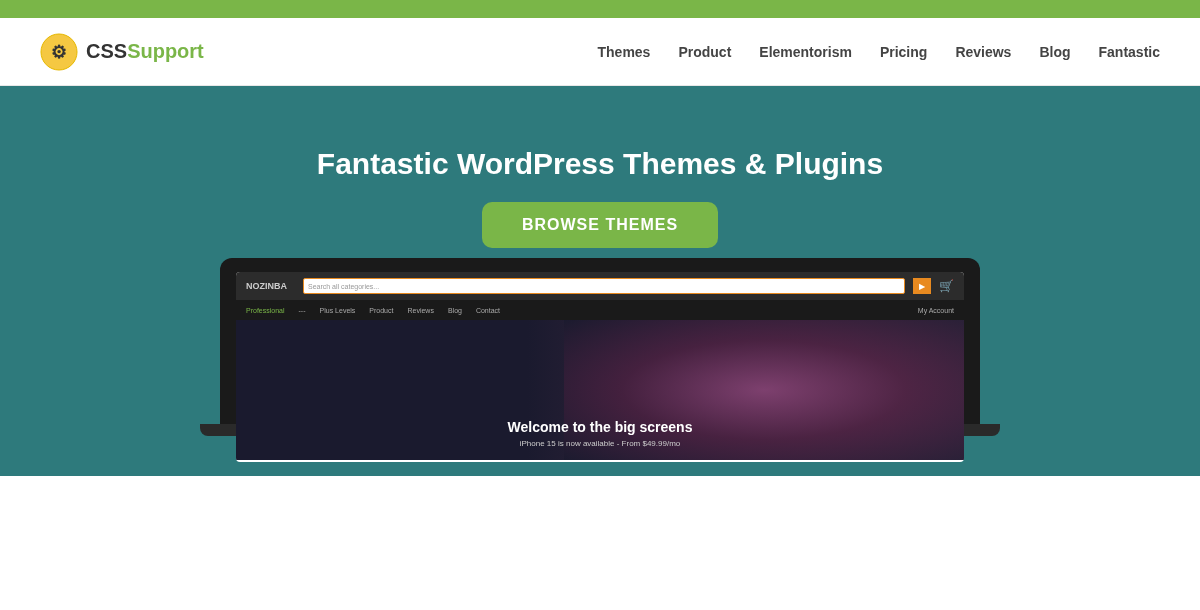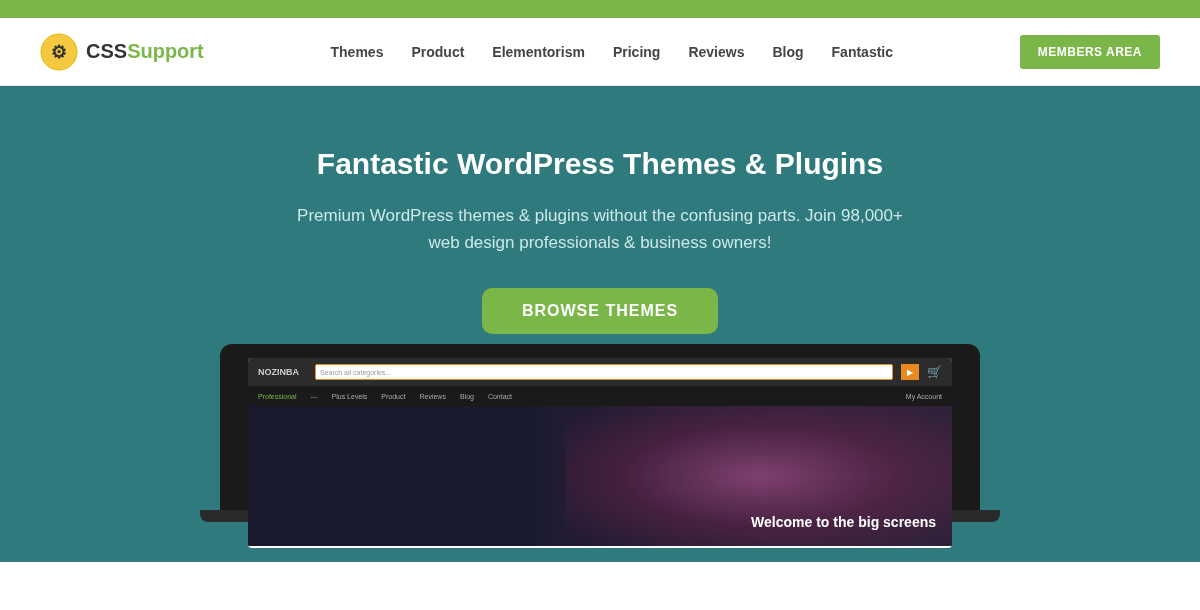--- a/index.html
+++ b/index.html
@@ -108,21 +108,21 @@
       display: flex;
       justify-content: center;
       margin-top: 10px;
     }
 
     .laptop-mockup {
       width: 760px;
       height: 166px;
       background-color: #1a1a1a;
       border-radius: 12px 12px 0 0;
-      padding: 14px 28px 0;
+      padding: 14px 16px 0;
       position: relative;
     }
 
     .laptop-screen {
       width: 100%;
       height: 190px;
       background-color: #ffffff;
       border-radius: 4px;
       overflow: hidden;
     }
@@ -202,21 +202,20 @@
 
     .screen-hero {
       background: linear-gradient(to right, #1a1a2e 40%, #6b3a5c 100%);
       height: 140px;
       display: flex;
       flex-direction: column;
       justify-content: flex-end;
       padding: 12px 16px;
       position: relative;
       overflow: hidden;
-      align-items: flex-end;
     }
 
     .screen-hero-bg {
       position: absolute;
       top: 0;
       right: 0;
       width: 55%;
       height: 100%;
       background: radial-gradient(ellipse at center, #8b4578 0%, #4a2040 50%, #1a1a2e 100%);
       opacity: 0.8;
@@ -269,26 +268,24 @@
       <li><a href="#">Themes</a></li>
       <li><a href="#">Product</a></li>
       <li><a href="#">Elementorism</a></li>
       <li><a href="#">Pricing</a></li>
       <li><a href="#">Reviews</a></li>
       <li><a href="#">Blog</a></li>
       <li><a href="#">Fantastic</a></li>
     </ul>
   </nav>
 
-  <button class="members-btn">MEMBERS AREA</button>
 </header>
 
 <section class="hero">
   <h1 class="hero-title">Fantastic WordPress Themes &amp; Plugins</h1>
-  <p class="hero-subtitle">Premium WordPress themes &amp; plugins without the confusing parts. Join 98,000+ web design professionals &amp; business owners!</p>
   <button class="browse-btn">BROWSE THEMES</button>
 
   <div class="mockup-area">
     <div class="laptop-mockup">
       <div class="laptop-screen">
 
         <div class="screen-topbar">
           <span class="screen-logo-text">NOZINBA</span>
           <div class="screen-search">
             <span class="screen-search-placeholder">Search all categories...</span>
@@ -305,20 +302,21 @@
           <span class="screen-nav-item">Reviews</span>
           <span class="screen-nav-item">Blog</span>
           <span class="screen-nav-item">Contact</span>
           <span class="screen-nav-account">My Account</span>
         </div>
 
         <div class="screen-hero">
           <div class="screen-hero-bg"></div>
           <div class="screen-hero-content">
             <div class="screen-hero-title">Welcome to the big screens</div>
+            <div class="screen-hero-sub">iPhone 15 is now available - From $49.99/mo</div>
           </div>
         </div>
 
       </div>
     </div>
   </div>
   <div class="laptop-base"></div>
 </section>
 
 </body></html>

